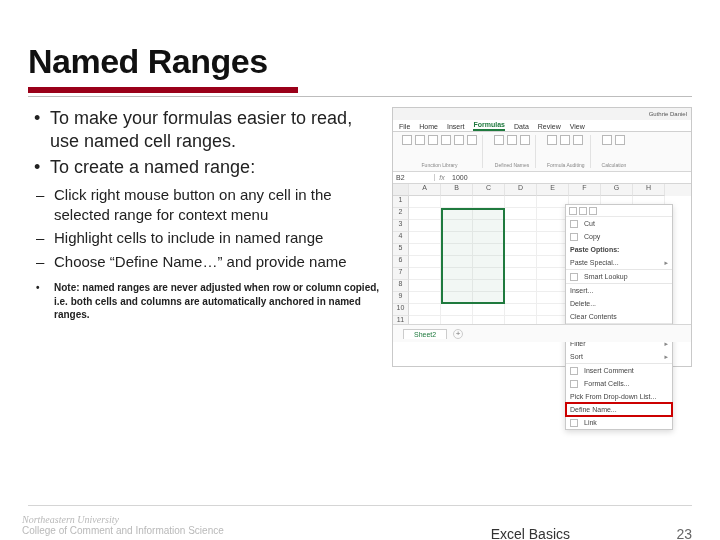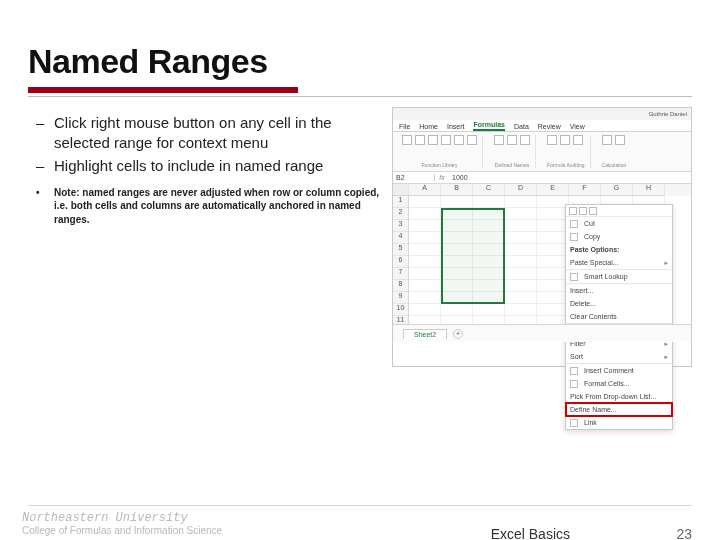--- a/index.html
+++ b/index.html
@@ -57,37 +57,42 @@
     .ctx-item.hl { position: relative; }
     .ctx-item .arrow { margin-left: auto; font-size: 7px; color: #888; }
     .ctx-hl-box { position: absolute; inset: -1px; border: 2px solid #cc0000; pointer-events: none; }
     .statusbar { position: absolute; left: 0; right: 0; bottom: 0; height: 18px; border-top: 1px solid #d6d6d6; background: #fafafa; display: flex; align-items: center; }
     .sheet-tab { margin-left: 10px; font-size: 7px; background: #fff; border: 1px solid #ccc; border-bottom: none; padding: 1px 10px; color: #1f7a3e; }
     .plus { width: 10px; height: 10px; border: 1px solid #ccc; border-radius: 50%; margin-left: 6px; text-align: center; line-height: 8px; font-size: 8px; color: #777; }
 
     .footer-rule { position: absolute; left: 28px; right: 28px; bottom: 58px; height: 1px; background: #d5d5d5; }
     .footer { position: absolute; left: 0; right: 0; bottom: 0; height: 52px; }
     .logo-area { position: absolute; left: 22px; bottom: 28px; color: #b9b9b9; font-size: 10px; line-height: 1.1; }
-    .logo-area .uni { font-family: Liberation Mono, monospace; font-style: italic; font-size: 12px; }
+    .logo-area .uni { font-family: Liberation Serif, serif; font-style: italic; font-size: 10px; }
     .foot-title { position: absolute; right: 150px; bottom: 22px; font-size: 14px; color: #333; text-decoration: underline; }
     .pagenum { position: absolute; right: 28px; bottom: 22px; font-size: 14px; color: #666; }
   </style>
 </head>
 <body>
 
 <div class="slide">
   <div class="title">Named Ranges</div>
   <div class="title-underline"></div>
   <div class="rule"></div>
 
   <div class="body">
     <div class="left">
+      <ul class="top">
+        <li>To make your formulas easier to read, use named cell ranges.</li>
+        <li>To create a named range:</li>
+      </ul>
       <ul class="sub">
         <li>Click right mouse button on any cell in the selected range for context menu</li>
         <li>Highlight cells to include in named range</li>
+        <li>Choose “Define Name…” and provide name</li>
       </ul>
       <ul class="bot">
         <li>Note: named ranges are never adjusted when row or column copied, i.e. both cells and columns  are automatically anchored in named ranges.</li>
       </ul>
     </div>
 
     <div class="right">
       <div class="excel">
         <div class="titlebar">
           <span class="tb-right">Guthrie Daniel</span>
@@ -367,18 +372,18 @@
           </div>
         </div>
       </div>
     </div>
   </div>
 
   <div class="footer-rule"></div>
   <div class="footer">
     <div class="logo-area">
       <div class="uni">Northeastern University</div>
-      <div>College of Formulas and Information Science</div>
+      <div>College of Comment and Information Science</div>
     </div>
     <div class="foot-title">Excel Basics</div>
     <div class="pagenum">23</div>
   </div>
 </div>
 
 </body></html>

